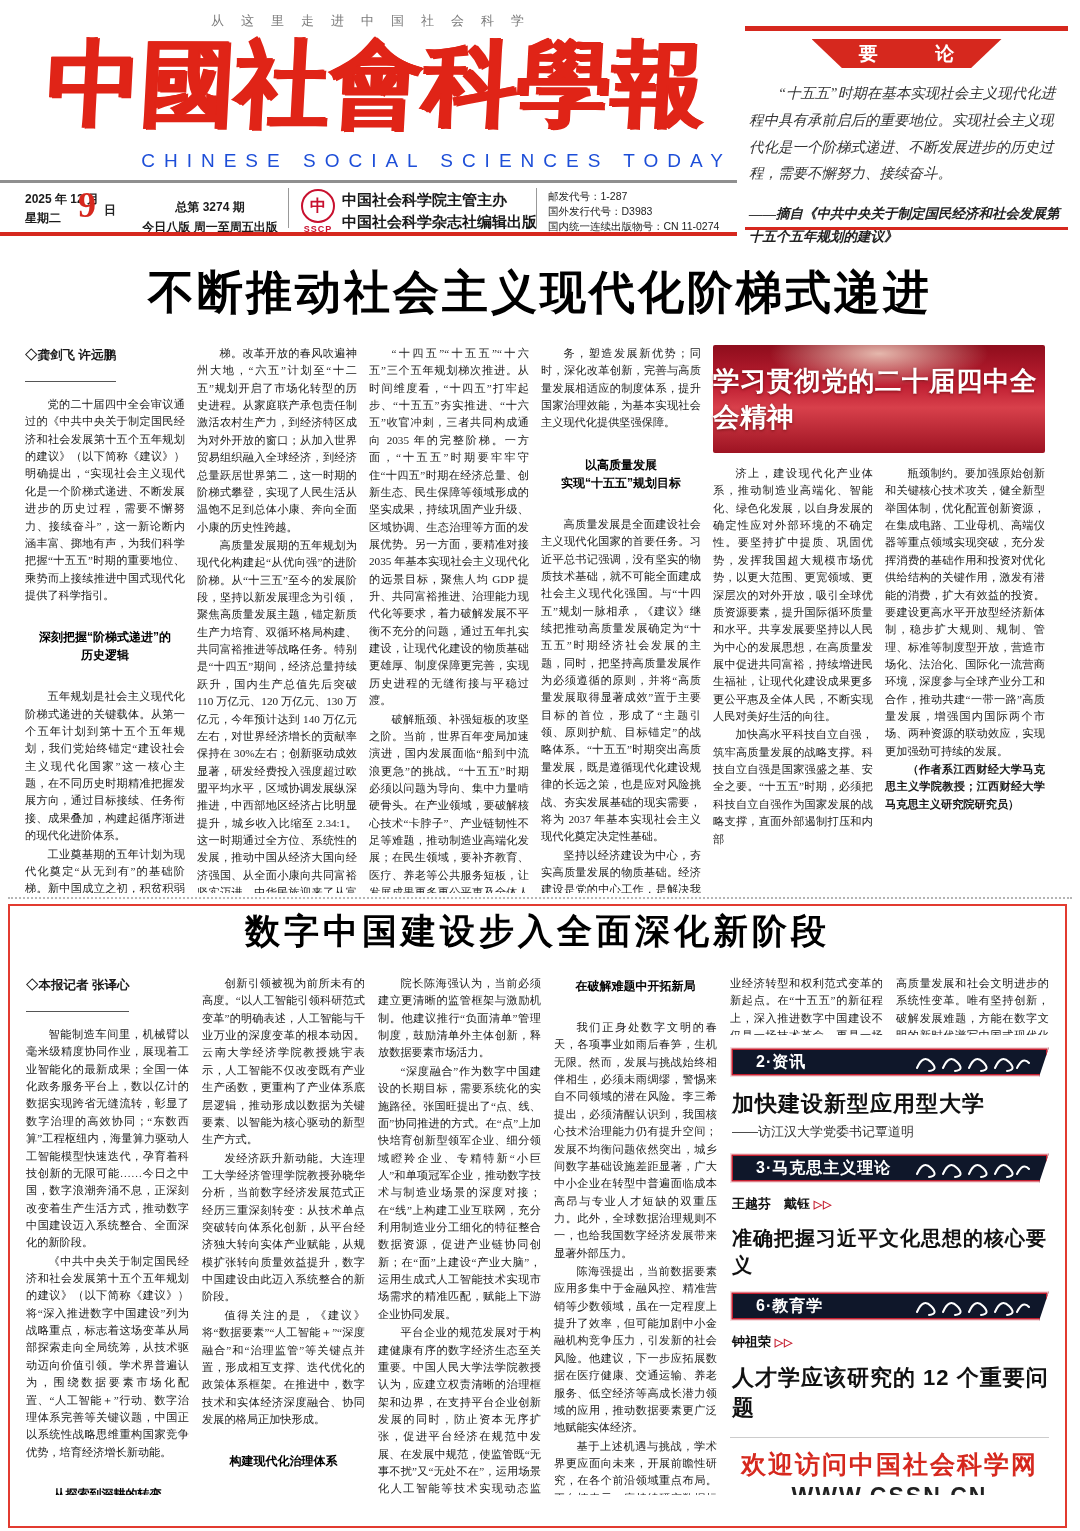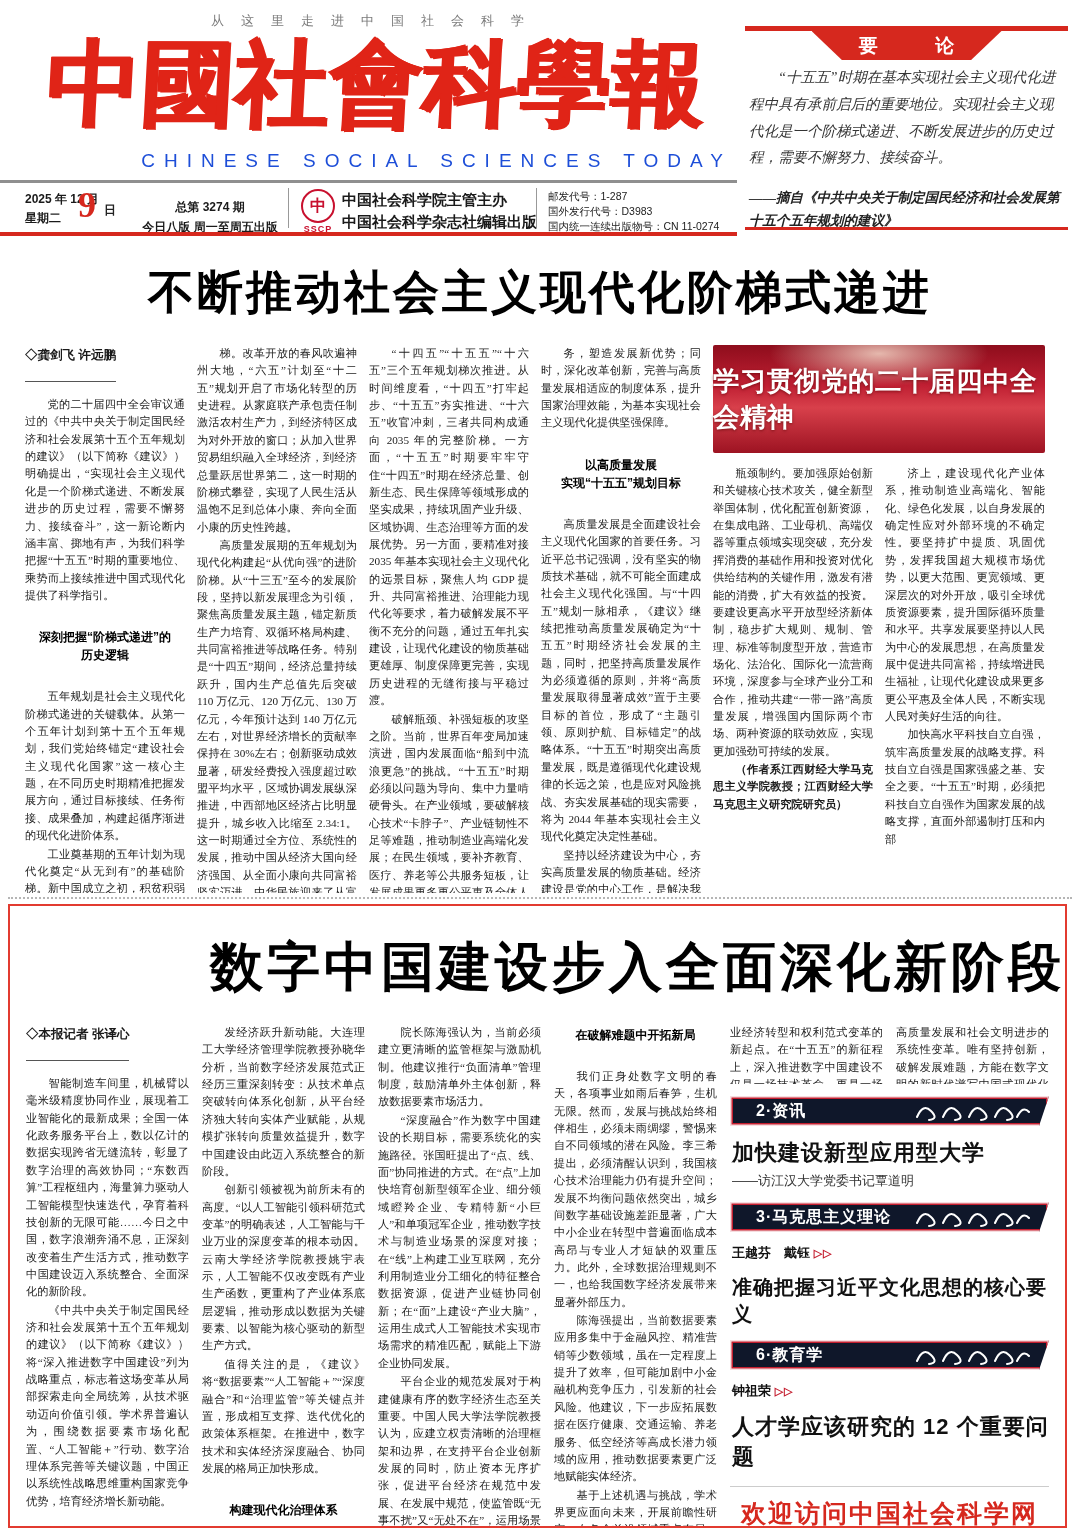--- a/index.html
+++ b/index.html
@@ -25,21 +25,21 @@
   .logo{position:absolute;left:300px;top:1px;width:36px;text-align:center;}
   .logo-circle{width:30px;height:30px;margin:0 auto;border:2.5px solid #c8102e;border-radius:50%;
                color:#c8102e;font-size:16px;font-weight:900;line-height:30px;text-align:center;}
   .logo-text{font-size:9px;font-weight:900;color:#c8102e;letter-spacing:1px;margin-top:1px;}
   .org-block{position:absolute;left:342px;top:2px;font-size:15px;font-weight:bold;line-height:1.45;
              font-family:"Liberation Serif",serif;}
   .codes-block{position:absolute;left:548px;top:1px;font-size:10.5px;line-height:1.45;color:#222;}
   
   .yaolun{position:absolute;left:745px;top:26px;width:323px;height:204px;}
   .yl-topbar{height:5px;background:#d6281e;}
-  .yl-ribbon{width:190px;height:29px;margin:0 auto;background:#d6281e;color:#fff;
+  .yl-ribbon{width:190px;height:29px;margin:8px auto;background:#d6281e;color:#fff;
              font-size:19px;font-weight:900;text-align:center;line-height:29px;letter-spacing:26px;
              text-indent:26px;clip-path:polygon(0 0,100% 0,84% 100%,16% 100%);
              font-family:"Liberation Sans",sans-serif;}
   .yl-body{padding:4px 4px 6px 4px;font-size:14.5px;line-height:1.85;color:#333;
            text-indent:2em;font-style:italic;}
   .yl-src{padding:10px 4px 0 4px;font-size:13.5px;line-height:1.65;font-weight:bold;color:#222;font-style:italic;}
   .yl-botbar{position:absolute;left:0;bottom:0;width:100%;height:3px;background:#d6281e;}
   
   .a1-title{position:absolute;left:25px;top:262px;width:1030px;text-align:center;
             font-size:46px;font-weight:900;letter-spacing:3px;color:#000;
@@ -58,21 +58,21 @@
           display:flex;align-items:center;justify-content:center;}
   .banner span{color:#fff;font-size:26.5px;font-weight:900;letter-spacing:.5px;
                font-family:"Liberation Sans",sans-serif;text-shadow:0 1px 3px rgba(80,0,0,.6);}
   .a1-right-cols{display:flex;gap:12px;flex:1;overflow:hidden;}
   .a1-right-cols .ncol{flex:1;}
   .attribution{font-weight:bold;font-size:11.2px;line-height:1.55;text-align:justify;text-indent:2em;margin-top:2px;}
   
   .dotted-sep{position:absolute;left:8px;top:897px;width:1064px;border-top:2px dotted #b5b5b5;}
   .a2-box{position:absolute;left:8px;top:904px;width:1059px;height:624px;border:2.5px solid #e23b30;
           background:#fff;overflow:hidden;padding:0;box-sizing:border-box;}
-  .a2-title{margin-top:26px;text-align:right;font-size:53px;font-weight:900;letter-spacing:4px;color:#000;
+  .a2-title{margin-top:2px;text-align:center;font-size:35px;font-weight:900;letter-spacing:4px;color:#000;
             font-family:"Liberation Sans","DejaVu Sans",sans-serif;}
   .a2-row{display:flex;gap:13px;margin:20px 16px 0 16px;height:520px;}
   .a2-row .ncol{flex:0 0 163px;}
   
   .sidebar{flex:1;overflow:hidden;font-family:"Liberation Sans",sans-serif;}
   .side-mini{display:flex;gap:13px;height:60px;overflow:hidden;}
   .side-mini div{flex:1;font-size:11.2px;line-height:1.55;text-align:justify;
                  font-family:"Liberation Serif",serif;color:#1c1c1c;}
   .sec-banner{margin-top:12px;height:30px;background:#0f172a;color:#fff;position:relative;
               box-shadow:inset 0 0 0 1.5px rgba(255,255,255,.85), inset 0 0 0 3px #c41e2f;
@@ -155,56 +155,56 @@
     </div>
     <div class="ncol">
       <p>“十四五”“十五五”“十六五”三个五年规划梯次推进。从时间维度看，“十四五”打牢起步、“十五五”夯实推进、“十六五”收官冲刺，三者共同构成通向 2035 年的完整阶梯。一方面，“十五五”时期要牢牢守住“十四五”时期在经济总量、创新生态、民生保障等领域形成的坚实成果，持续巩固产业升级、区域协调、生态治理等方面的发展优势。另一方面，要精准对接 2035 年基本实现社会主义现代化的远景目标，聚焦人均 GDP 提升、共同富裕推进、治理能力现代化等要求，着力破解发展不平衡不充分的问题，通过五年扎实建设，让现代化建设的物质基础更雄厚、制度保障更完善，实现历史进程的无缝衔接与平稳过渡。</p>
       <p>破解瓶颈、补强短板的攻坚之阶。当前，世界百年变局加速演进，国内发展面临“船到中流浪更急”的挑战。“十五五”时期必须以问题为导向、集中力量啃硬骨头。在产业领域，要破解核心技术“卡脖子”、产业链韧性不足等难题，推动制造业高端化发展；在民生领域，要补齐教育、医疗、养老等公共服务短板，让发展成果更多更公平惠及全体人民；在生态领域，要突破资源环境约束，以“双碳”目标引领绿色发展。只有着力解决发展中的深层次矛盾和问题，才能破除现代化进程中的“中梗阻”，实现质的有效提升。</p>
 
     </div>
     <div class="ncol">
       <p>务，塑造发展新优势；同时，深化改革创新，完善与高质量发展相适应的制度体系，提升国家治理效能，为基本实现社会主义现代化提供坚强保障。</p>
       <div class="subhead" style="white-space:pre-line;">以高质量发展
 实现“十五五”规划目标</div>
-      <p>高质量发展是全面建设社会主义现代化国家的首要任务。习近平总书记强调，没有坚实的物质技术基础，就不可能全面建成社会主义现代化强国。与“十四五”规划一脉相承，《建议》继续把推动高质量发展确定为“十五五”时期经济社会发展的主题，同时，把坚持高质量发展作为必须遵循的原则，并将“高质量发展取得显著成效”置于主要目标的首位，形成了“主题引领、原则护航、目标锚定”的战略体系。“十五五”时期突出高质量发展，既是遵循现代化建设规律的长远之策，也是应对风险挑战、夯实发展基础的现实需要，将为 2044 年基本实现社会主义现代化奠定决定性基础。</p>
+      <p>高质量发展是全面建设社会主义现代化国家的首要任务。习近平总书记强调，没有坚实的物质技术基础，就不可能全面建成社会主义现代化强国。与“十四五”规划一脉相承，《建议》继续把推动高质量发展确定为“十五五”时期经济社会发展的主题，同时，把坚持高质量发展作为必须遵循的原则，并将“高质量发展取得显著成效”置于主要目标的首位，形成了“主题引领、原则护航、目标锚定”的战略体系。“十五五”时期突出高质量发展，既是遵循现代化建设规律的长远之策，也是应对风险挑战、夯实发展基础的现实需要，将为 2037 年基本实现社会主义现代化奠定决定性基础。</p>
       <p>坚持以经济建设为中心，夯实高质量发展的物质基础。经济建设是党的中心工作，是解决我国一切问题的基础和关键。“十五五”时期必须牢牢把握发展这个第一要务，聚焦人民日益增长的美好生活需要，集中力量办好自己的事，在扩大内需、畅通循环上持续发力，夯实全面建成社会主义现代化强国的物质技术基础。</p>
     </div>
     <div class="a1-right">
       <div class="banner">
         <span>学习贯彻党的二十届四中全会精神</span>
       </div>
       <div class="a1-right-cols">
         <div class="ncol">
+          <p>济上，建设现代化产业体系，推动制造业高端化、智能化、绿色化发展，以自身发展的确定性应对外部环境的不确定性。要坚持扩中提质、巩固优势，发挥我国超大规模市场优势，以更大范围、更宽领域、更深层次的对外开放，吸引全球优质资源要素，提升国际循环质量和水平。共享发展要坚持以人民为中心的发展思想，在高质量发展中促进共同富裕，持续增进民生福祉，让现代化建设成果更多更公平惠及全体人民，不断实现人民对美好生活的向往。</p>
+          <p>加快高水平科技自立自强，筑牢高质量发展的战略支撑。科技自立自强是国家强盛之基、安全之要。“十五五”时期，必须把科技自立自强作为国家发展的战略支撑，直面外部遏制打压和内部</p>
+        </div>
+        <div class="ncol">
           <p>瓶颈制约。要加强原始创新和关键核心技术攻关，健全新型举国体制，优化配置创新资源，在集成电路、工业母机、高端仪器等重点领域实现突破，充分发挥消费的基础作用和投资对优化供给结构的关键作用，激发有潜能的消费，扩大有效益的投资。要建设更高水平开放型经济新体制，稳步扩大规则、规制、管理、标准等制度型开放，营造市场化、法治化、国际化一流营商环境，深度参与全球产业分工和合作，推动共建“一带一路”高质量发展，增强国内国际两个市场、两种资源的联动效应，实现更加强劲可持续的发展。</p>
           <p class="attribution">（作者系江西财经大学马克思主义学院教授；江西财经大学马克思主义研究院研究员）</p>
-        </div>
-        <div class="ncol">
-          <p>济上，建设现代化产业体系，推动制造业高端化、智能化、绿色化发展，以自身发展的确定性应对外部环境的不确定性。要坚持扩中提质、巩固优势，发挥我国超大规模市场优势，以更大范围、更宽领域、更深层次的对外开放，吸引全球优质资源要素，提升国际循环质量和水平。共享发展要坚持以人民为中心的发展思想，在高质量发展中促进共同富裕，持续增进民生福祉，让现代化建设成果更多更公平惠及全体人民，不断实现人民对美好生活的向往。</p>
-          <p>加快高水平科技自立自强，筑牢高质量发展的战略支撑。科技自立自强是国家强盛之基、安全之要。“十五五”时期，必须把科技自立自强作为国家发展的战略支撑，直面外部遏制打压和内部</p>
         </div>
       </div>
     </div>
   </div>
 
   <div class="dotted-sep"></div>
 
   <div class="a2-box">
     <div class="a2-title">数字中国建设步入全面深化新阶段</div>
     <div class="a2-row">
       <div class="ncol">
         <span class="byline">◇本报记者  张译心</span>
         <p>智能制造车间里，机械臂以毫米级精度协同作业，展现着工业智能化的最新成果；全国一体化政务服务平台上，数以亿计的数据实现跨省无缝流转，彰显了数字治理的高效协同；“东数西算”工程枢纽内，海量算力驱动人工智能模型快速迭代，孕育着科技创新的无限可能……今日之中国，数字浪潮奔涌不息，正深刻改变着生产生活方式，推动数字中国建设迈入系统整合、全面深化的新阶段。</p>
         <p>《中共中央关于制定国民经济和社会发展第十五个五年规划的建议》（以下简称《建议》）将“深入推进数字中国建设”列为战略重点，标志着这场变革从局部探索走向全局统筹，从技术驱动迈向价值引领。学术界普遍认为，围绕数据要素市场化配置、“人工智能＋”行动、数字治理体系完善等关键议题，中国正以系统性战略思维重构国家竞争优势，培育经济增长新动能。</p>
         <div class="subhead">从探索到深耕的转变</div>
         <p>“十四五”时期，我国数字产业实现跨越式增长。据统计，全国数据企业数量已突破 40 万家，5A 级景区数字化改造全面完成，日均人工智能算力消耗量达万亿 Token 级规模，为“十五五”时期深入推进数字中国建设奠定了坚实基础。</p>
         
       </div>
       <div class="ncol">
+        <p>创新引领被视为前所未有的高度。“以人工智能引领科研范式变革”的明确表述，人工智能与千业万业的深度变革的根本动因。云南大学经济学院教授姚宇表示，人工智能不仅改变既有产业生产函数，更重构了产业体系底层逻辑，推动形成以数据为关键要素、以智能为核心驱动的新型生产方式。</p>
         <p>发经济跃升新动能。大连理工大学经济管理学院教授孙晓华分析，当前数字经济发展范式正经历三重深刻转变：从技术单点突破转向体系化创新，从平台经济独大转向实体产业赋能，从规模扩张转向质量效益提升，数字中国建设由此迈入系统整合的新阶段。</p>
-        <p>创新引领被视为前所未有的高度。“以人工智能引领科研范式变革”的明确表述，人工智能与千业万业的深度变革的根本动因。云南大学经济学院教授姚宇表示，人工智能不仅改变既有产业生产函数，更重构了产业体系底层逻辑，推动形成以数据为关键要素、以智能为核心驱动的新型生产方式。</p>
         <p>值得关注的是，《建议》将“数据要素”“人工智能＋”“深度融合”和“治理监管”等关键点并置，形成相互支撑、迭代优化的政策体系框架。在推进中，数字技术和实体经济深度融合、协同发展的格局正加快形成。</p>
         <div class="subhead">构建现代化治理体系</div>
         <p>在数字经济从战略规划向规模化实施的关键转型阶段，如何构建既能有效防范风险又能充分激发创新活力的治理体系，已成为学术界关注的焦点。《建议》将“健全数据要素基础制度”与“建设全国一体化数据市场”并列提出，旨在打通数据要素市场化改革的“任督二脉”。厦门大学王亚南经济研究院副</p>
       </div>
       <div class="ncol">
         <p>院长陈海强认为，当前必须建立更清晰的监管框架与激励机制。他建议推行“负面清单”管理制度，鼓励清单外主体创新，释放数据要素市场活力。</p>
         <p>“深度融合”作为数字中国建设的长期目标，需要系统化的实施路径。张国旺提出了“点、线、面”协同推进的方式。在“点”上加快培育创新型领军企业、细分领域瞪羚企业、专精特新“小巨人”和单项冠军企业，推动数字技术与制造业场景的深度对接；在“线”上构建工业互联网，充分利用制造业分工细化的特征整合数据资源，促进产业链协同创新；在“面”上建设“产业大脑”，运用生成式人工智能技术实现市场需求的精准匹配，赋能上下游企业协同发展。</p>
         <p>平台企业的规范发展对于构建健康有序的数字经济生态至关重要。中国人民大学法学院教授认为，应建立权责清晰的治理框架和边界，在支持平台企业创新发展的同时，防止资本无序扩张，促进平台经济在规范中发展、在发展中规范，使监管既“无事不扰”又“无处不在”，运用场景化人工智能等技术实现动态监管、精准治理，引导新的平台企业依法合规经营，更好服务实体经济和民生需求。</p>
       </div>
       <div class="ncol">

